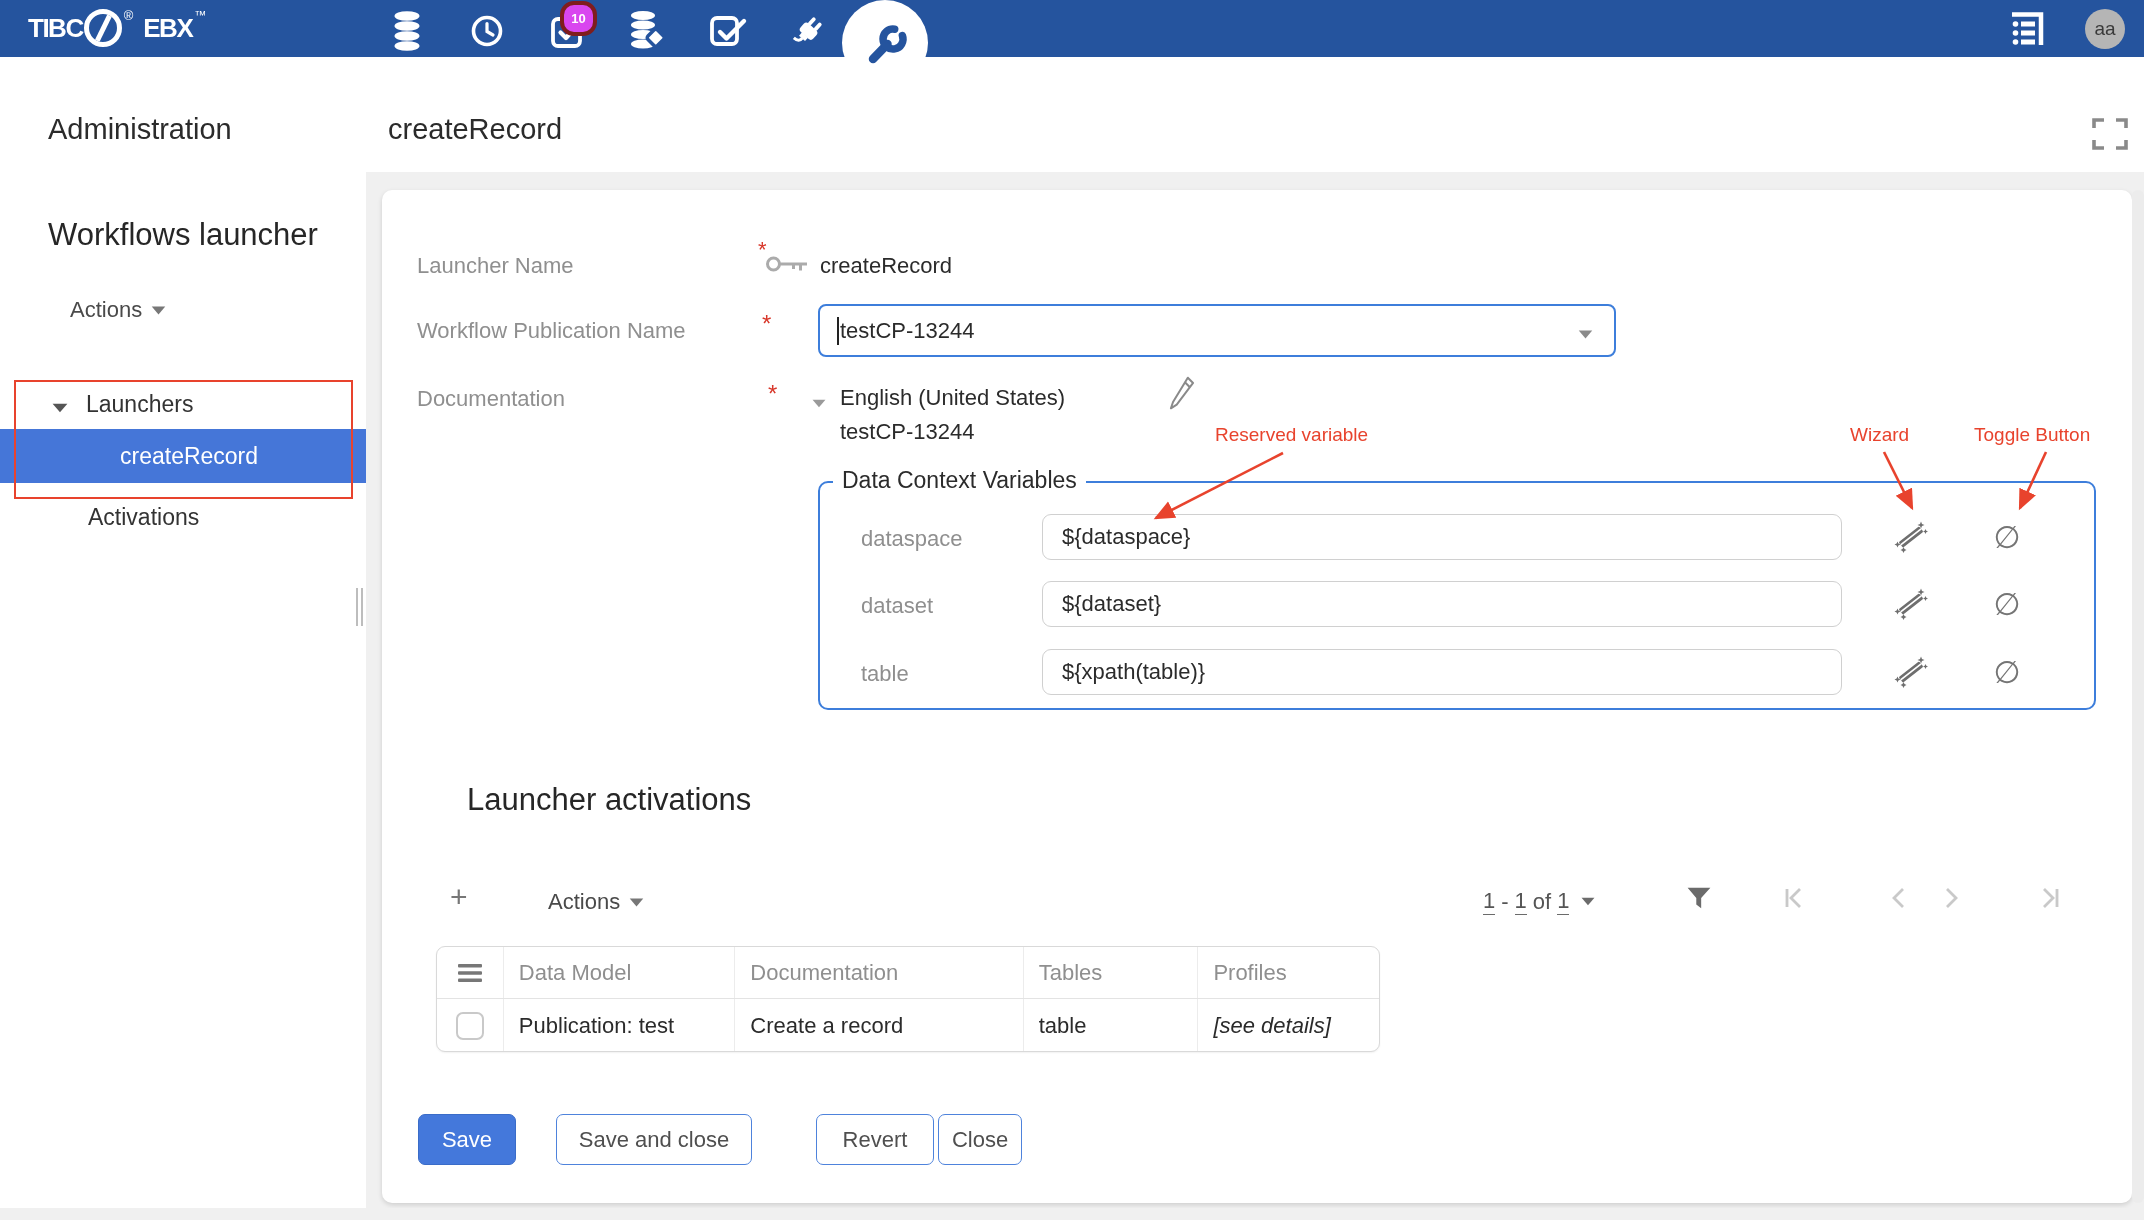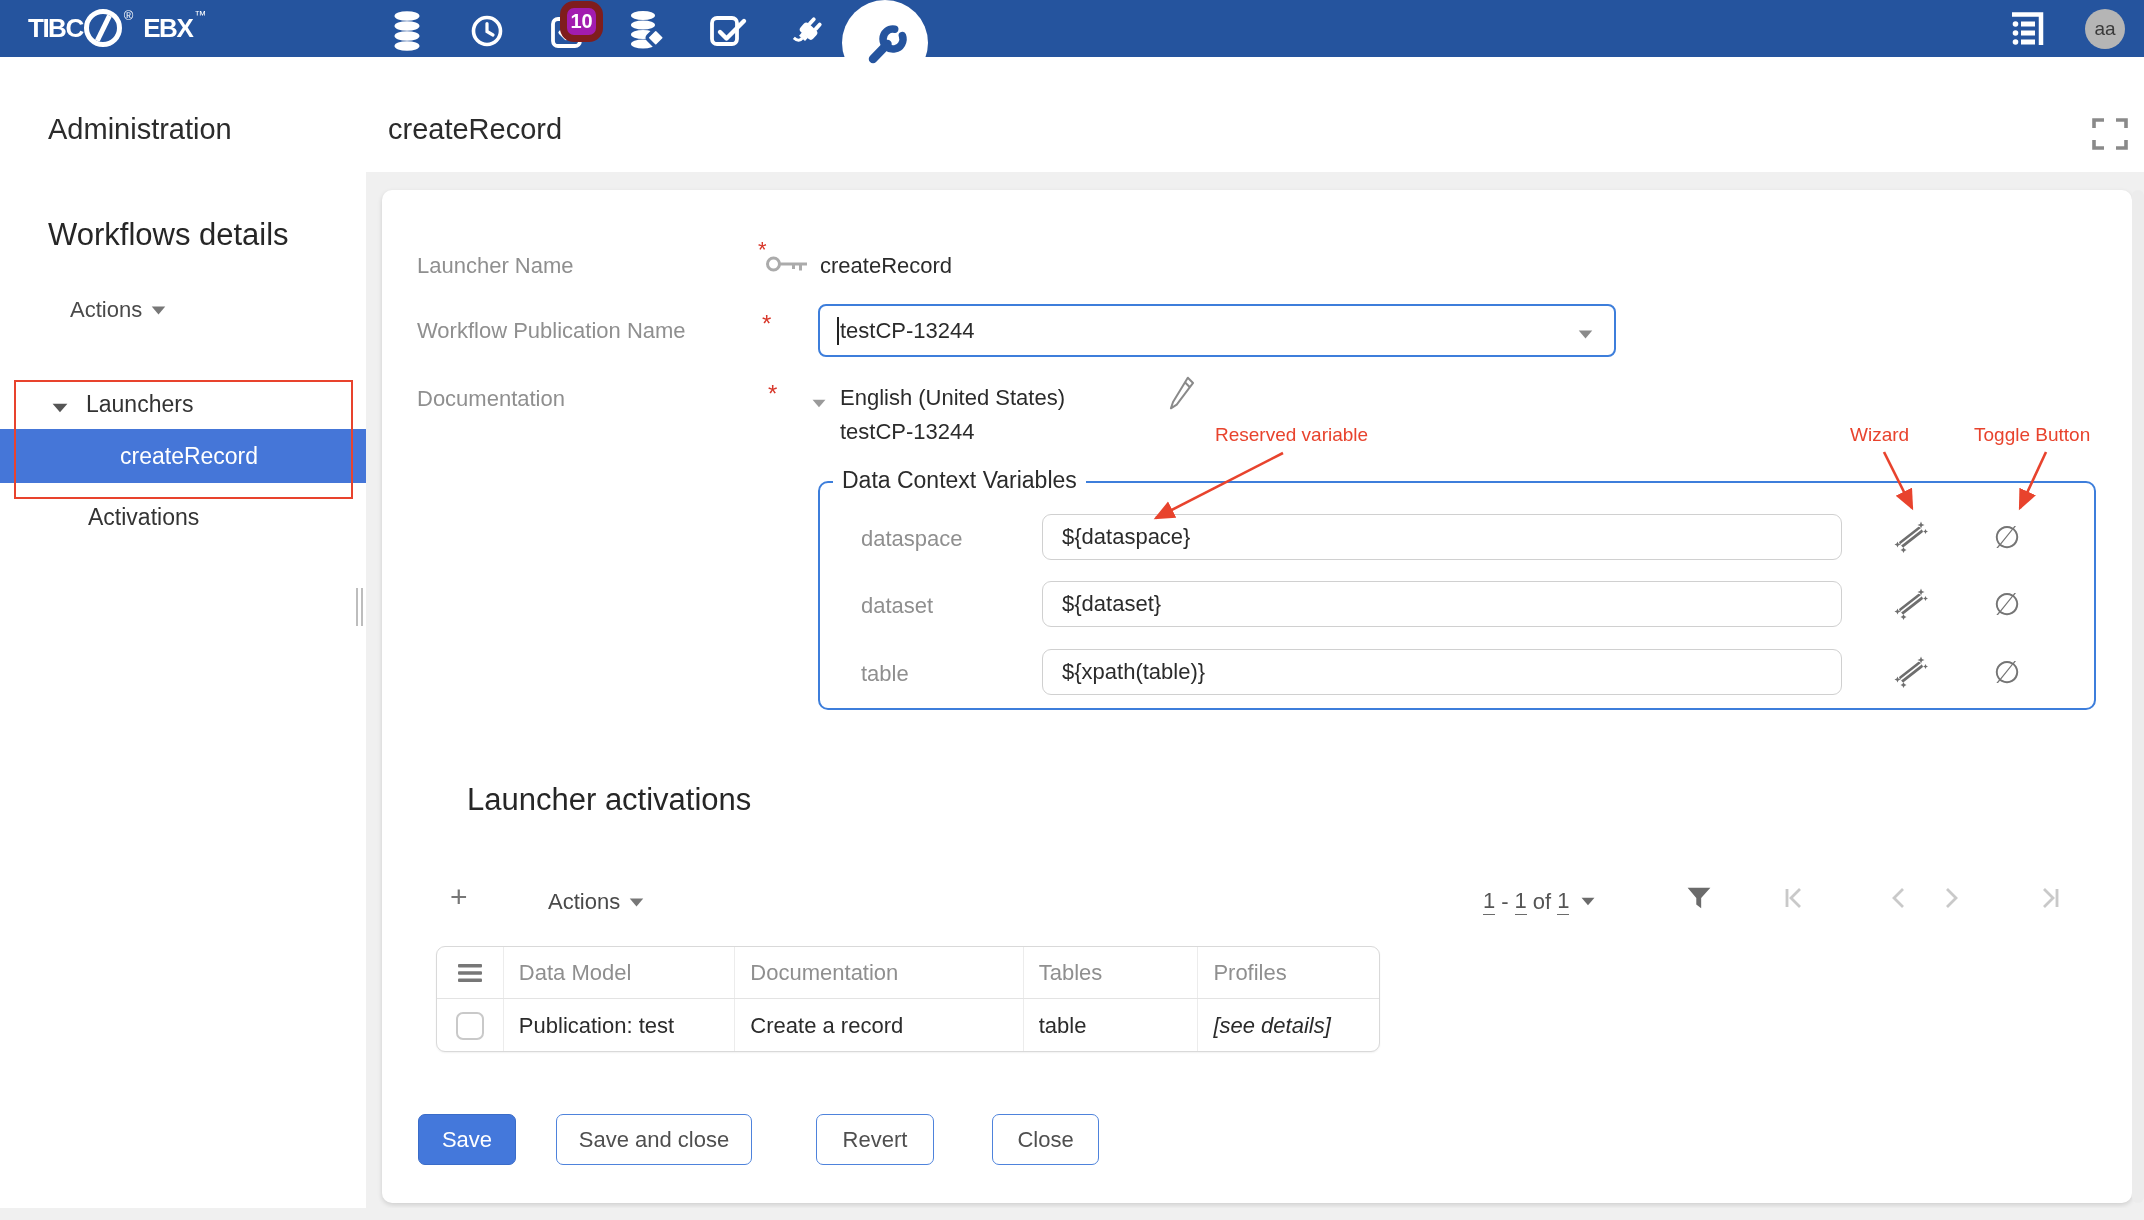--- a/index.html
+++ b/index.html
@@ -11,22 +11,22 @@
   .topbar{left:0;top:0;width:2144px;height:57px;background:#25549E;}
   .logo{left:28px;top:6px;display:flex;align-items:center;color:#fff;}
   .logo-t{font-size:26px;font-weight:700;letter-spacing:-1.5px;line-height:44px;}
   .logo-o{width:28px;height:28px;border:5px solid #fff;border-radius:50%;position:relative;
           display:inline-block;margin:0 1px;overflow:hidden;}
   .logo-o::after{content:"";position:absolute;left:12px;top:-6px;width:5px;height:40px;
           background:#fff;transform:rotate(26deg);}
   .logo-sup{font-size:13px;align-self:flex-start;margin:2px 10px 0 1px;}
   .logo-sup2{font-size:12px;align-self:flex-start;margin:2px 0 0 2px;}
   .tb-icon{top:11px;width:40px;height:40px;display:flex;align-items:center;justify-content:center;}
-  .badge{left:560px;top:1px;width:29px;height:27px;background:#a21caf;border:7px solid #7f1d1d;
-         border-radius:14px;color:#fff;font-size:20px;font-weight:700;display:flex;
+  .badge{left:560px;top:1px;width:29px;height:27px;background:#d946ef;border:4px solid #7f1d1d;
+         border-radius:14px;color:#fff;font-size:13px;font-weight:700;display:flex;
          align-items:center;justify-content:center;z-index:3;}
   .wrench-circle{left:842px;top:0px;width:86px;height:86px;background:#fff;border-radius:50%;
          display:flex;align-items:center;justify-content:center;z-index:2;}
   .avatar{left:2085px;top:9px;width:40px;height:40px;border-radius:50%;background:#B5B5B5;
           color:#3a3a3a;font-size:19px;display:flex;align-items:center;justify-content:center;}
 
   
   .header-band{left:0;top:57px;width:2144px;height:115px;background:#fff;}
   .sidebar-bg{left:0;top:172px;width:366px;height:1048px;background:#fff;}
   .content-bg{left:366px;top:172px;width:1778px;height:1048px;background:#F0F0F0;}
@@ -198,21 +198,21 @@
     <svg width="36" height="32" viewBox="0 0 36 32">
       <g stroke="#8a8a8a" stroke-width="3.6" fill="none">
         <path d="M2 10 V2 H12"></path>
           <path d="M24 2 H34 V10"></path>
           <path d="M34 22 V30 H24"></path>
           <path d="M12 30 H2 V22"></path>
       </g>
     </svg>
   </div>
 
-  <div class="abs h2" style="left:48px;top:217px;">Workflows details</div>
+  <div class="abs h2" style="left:48px;top:217px;">Workflows launcher</div>
 
   <div class="abs actions-lbl" style="left:70px;top:297px;">
     <span>Actions</span>
     <svg width="15" height="9" viewBox="0 0 13 8">
       <path d="M.5.5h12L6.5 7.5z" fill="#777"></path>
       </svg>
   </div>
 
   <div class="abs" style="left:52px;top:399px;">
     <svg width="16" height="10" viewBox="0 0 13 8">
@@ -421,15 +421,15 @@
       <div class="tbl-cell c1">Publication: test</div>
       <div class="tbl-cell c2">Create a record</div>
       <div class="tbl-cell c3">table</div>
       <div class="tbl-cell c4" style="font-style:italic;">[see details]</div>
     </div>
   </div>
 
   <button class="btn btn-primary" style="left:418px;width:98px;">Save</button>
   <button class="btn btn-outline" style="left:556px;width:196px;">Save and close</button>
   <button class="btn btn-outline" style="left:816px;width:118px;">Revert</button>
-  <button class="btn btn-outline" style="left:992px;width:107px;">Close</button>
+  <button class="btn btn-outline" style="left:938px;width:84px;">Close</button>
 
 </div>
 
 </body></html>

